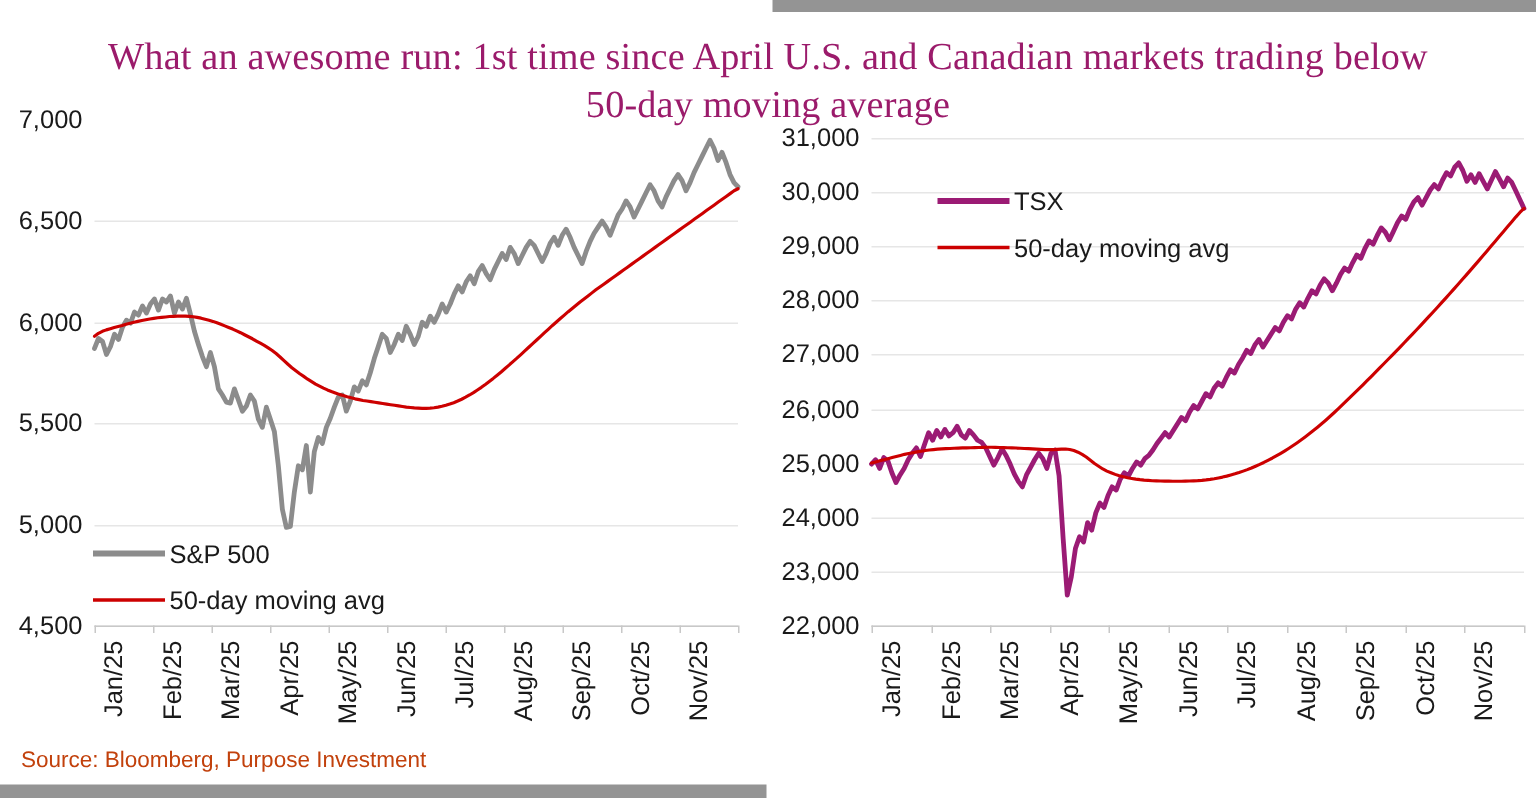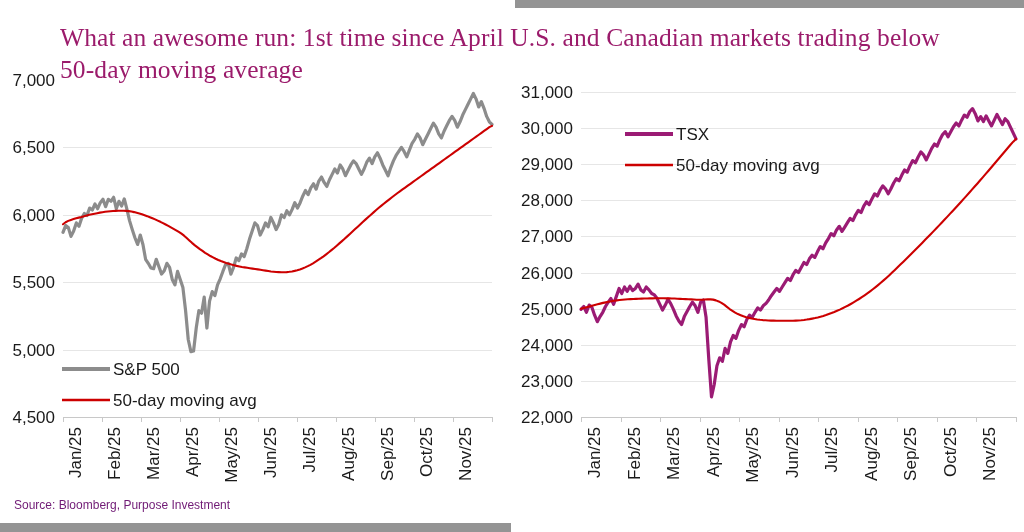--- a/index.html
+++ b/index.html
@@ -5,33 +5,34 @@
   html,body{margin:0;padding:0;}
   body{
     width:1024px;height:532px;background:#fff;position:relative;overflow:hidden;
     font-family:"Liberation Sans",sans-serif;
   }
   .bar-top{position:absolute;left:515px;top:0;width:509px;height:8px;background:#949494;}
   .bar-bottom{position:absolute;left:0;top:523px;width:511px;height:9px;background:#949494;}
 
   .title{
     position:absolute;left:60px;top:22px;width:904px;
+    text-align:center;
     font-family:"Liberation Serif",serif;
     font-size:25.5px;line-height:32px;
     color:#9B1B6B;
     letter-spacing:.1px;
   }
 
   .chart{position:absolute;}
   #chart-left{left:0;top:72px;width:510px;height:420px;}
   #chart-right{left:505px;top:82px;width:519px;height:410px;}
 
   .source{
     position:absolute;left:14px;top:498px;
-    font-size:12px;color:#701a75;
+    font-size:15px;color:#c2410c;
   }
 
   svg{display:block;}
   .axis-label{font-family:"Liberation Sans",sans-serif;fill:#1a1a1a;}
   .grid-line{stroke:#E6E6E6;stroke-width:1;}
   .axis-line{stroke:#C8C8C8;stroke-width:1;}
   .tick-mark{stroke:#C8C8C8;stroke-width:1;}
   .legend-text{font-family:"Liberation Sans",sans-serif;fill:#1a1a1a;}
 </style>
 </head>

